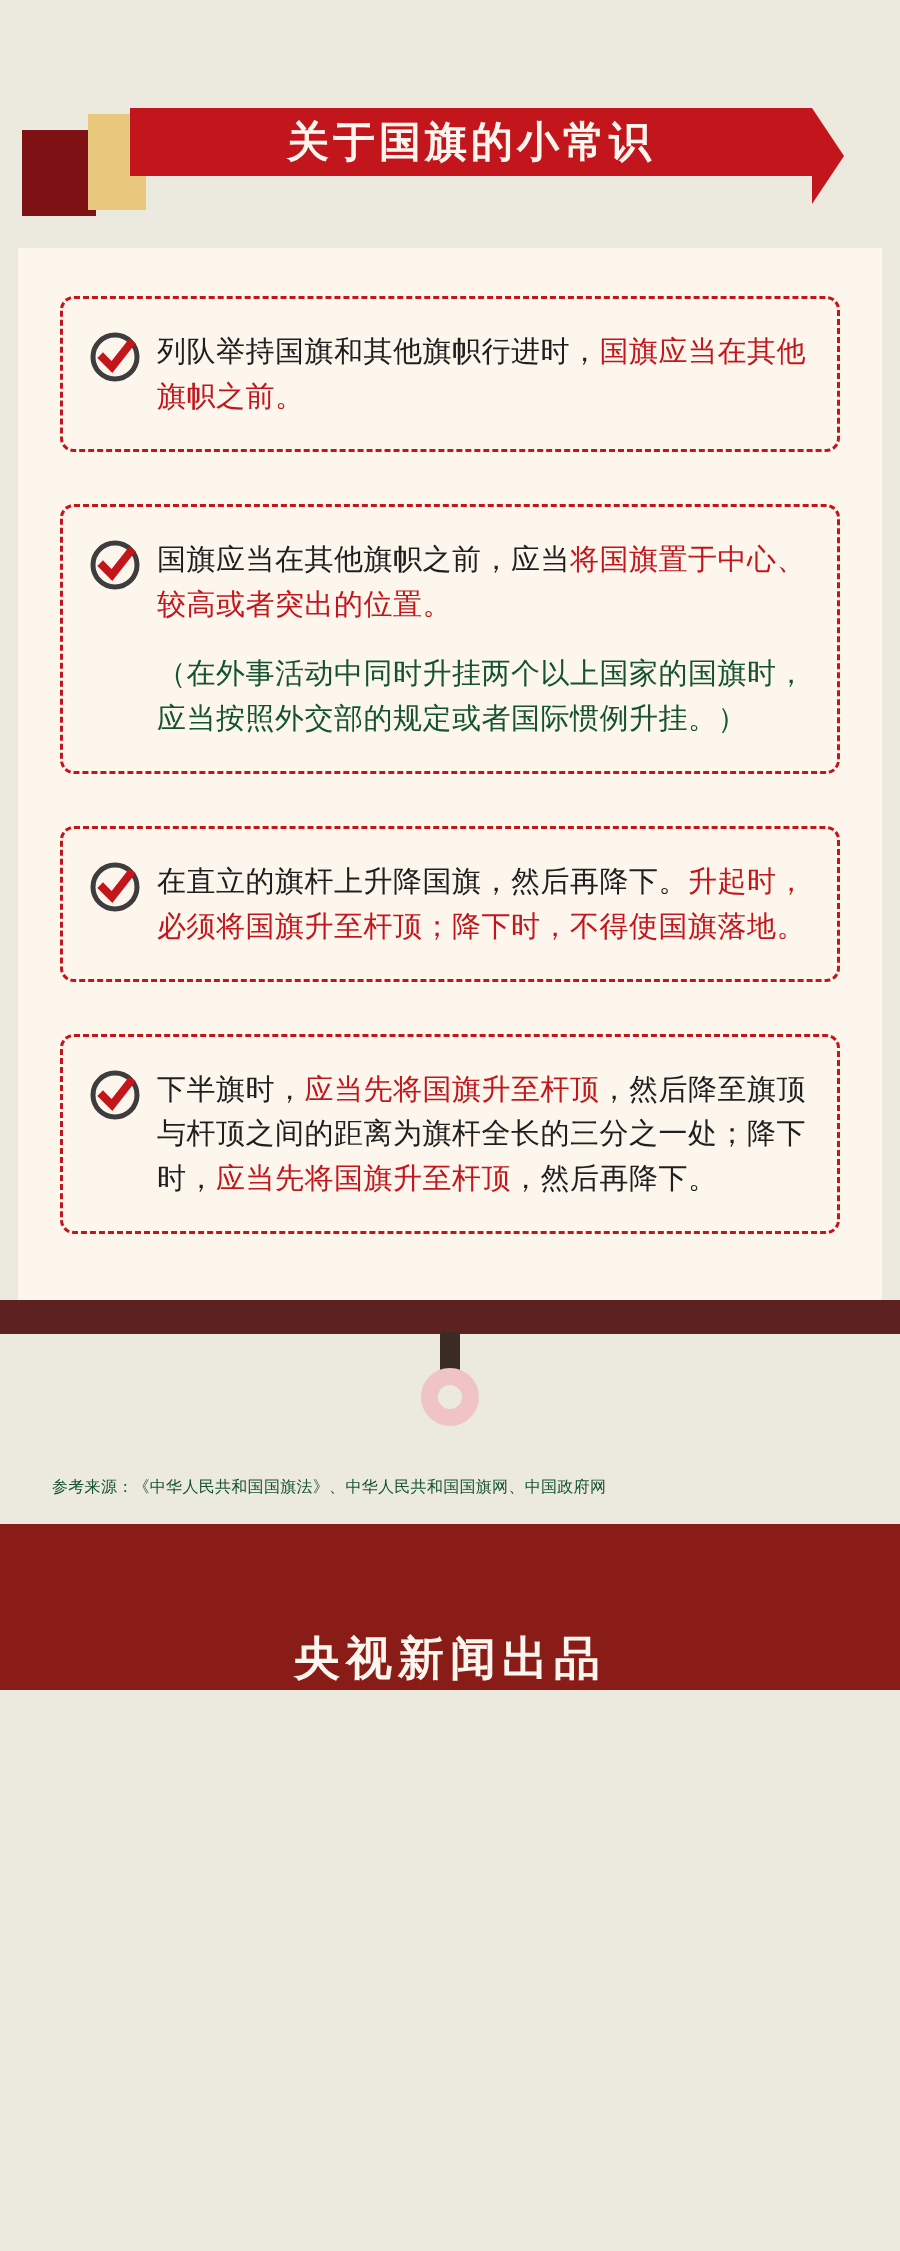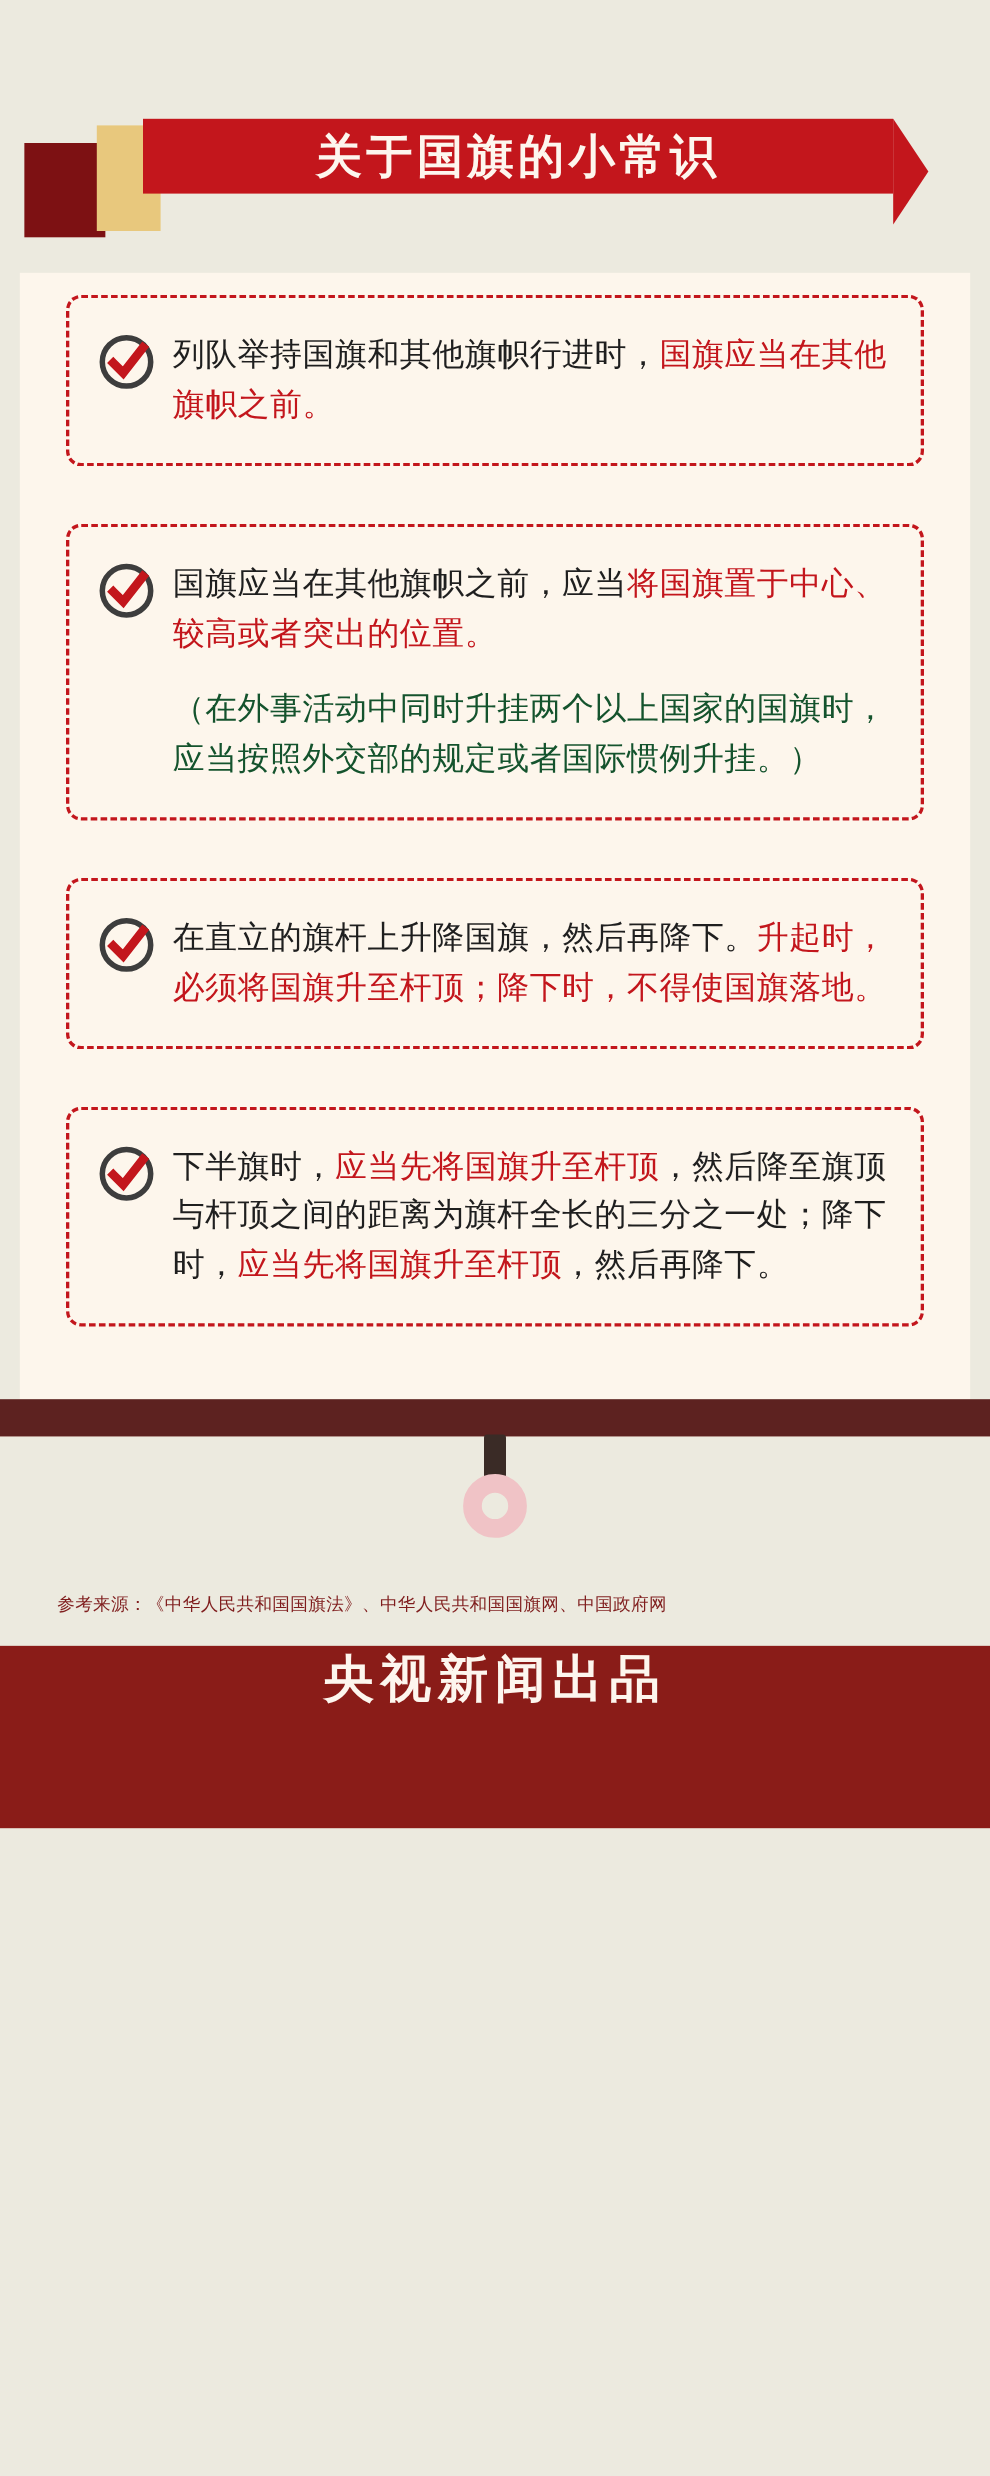--- a/index.html
+++ b/index.html
@@ -71,21 +71,21 @@
     font-weight: bold;
     letter-spacing: 4px;
     line-height: 1;
   }
 
   
   .card {
     position: relative;
     margin: 0 18px;
     background: #fdf6ec;
-    padding: 20px 42px 40px 42px;
+    padding: 48px 42px 40px 42px;
     box-sizing: border-box;
   }
   .tip {
     position: relative;
     border: 3px dashed #c3161c;
     border-radius: 14px;
     padding: 30px 26px 30px 26px;
     margin-bottom: 52px;
     background: #fdf6ec;
   }
@@ -154,28 +154,28 @@
     border-radius: 50%;
     border: 17px solid #f0c3c6;
     box-sizing: border-box;
   }
   .source {
     position: absolute;
     left: 52px;
     right: 52px;
     bottom: 26px;
     font-size: 16px;
-    color: #7f1d1d;
+    color: #14532d;
     letter-spacing: 0.3px;
   }
   .brand {
     background: #8a1c18;
     height: 166px;
     display: flex;
-    align-items: flex-start;
+    align-items: flex-end;
     justify-content: center;
   }
   .brand-text {
     color: #fdf6ee;
     font-size: 46px;
     font-weight: bold;
     letter-spacing: 6px;
   }
 </style>
 </head>

